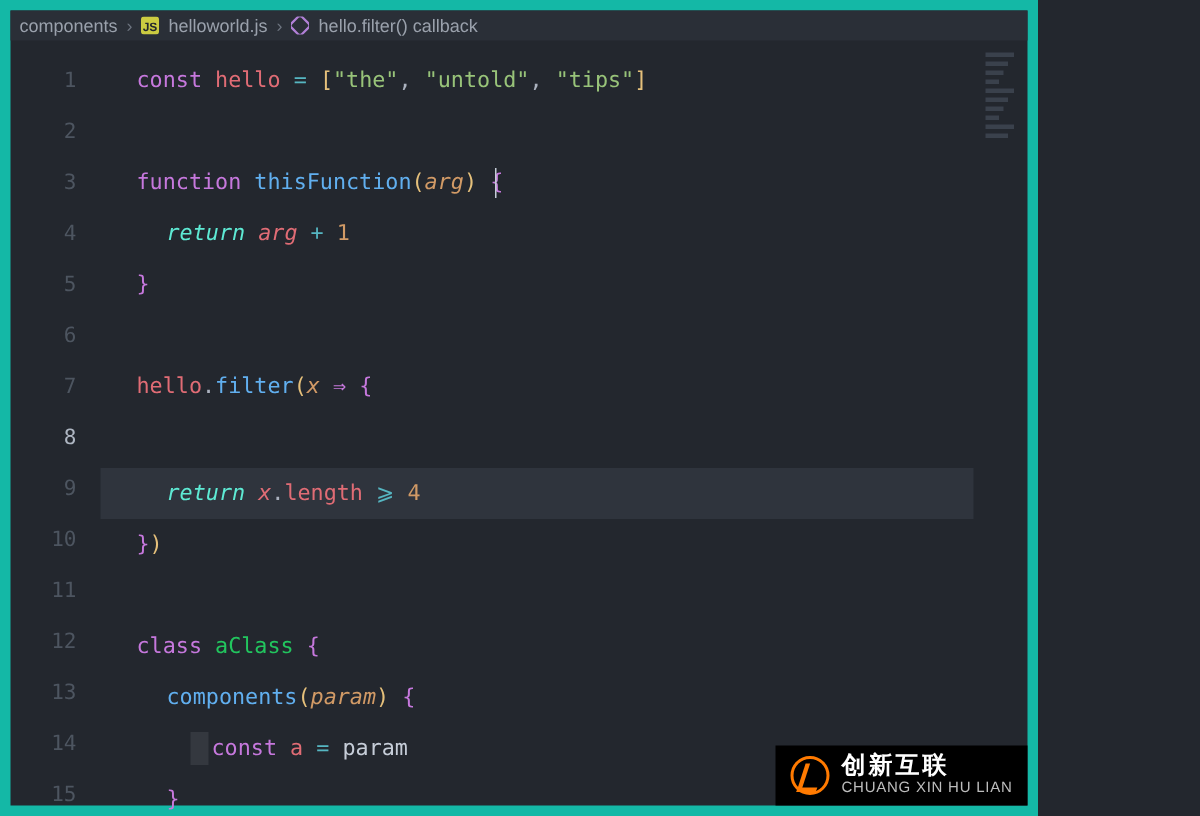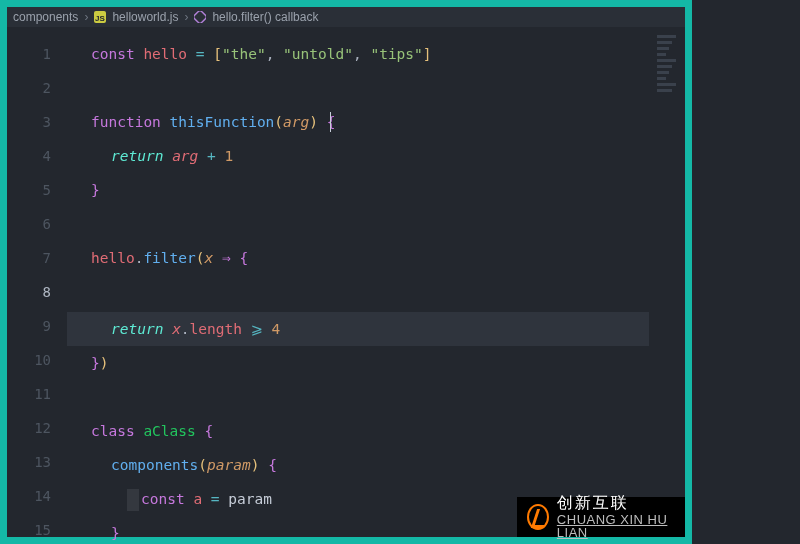--- a/index.html
+++ b/index.html
@@ -77,22 +77,22 @@
   .wm-logo {
     width: 26px; height: 26px; border: 2px solid #ff7a00; border-radius: 50%;
     position: relative;
   }
   .wm-logo::before {
     content:""; position:absolute; left:5px; top:3px; width:10px; height:16px;
     border-left: 3px solid #ff7a00; border-bottom: 3px solid #ff7a00;
     transform: skewX(-18deg);
   }
   .wm-text { display:flex; flex-direction: column; line-height: 1; }
-  .wm-cn { color:#fff; font-size: 16px; letter-spacing: 2px; font-weight: 400; }
-  .wm-en { color:#bdbdbd; font-size: 13px; letter-spacing: 0.5px; margin-top: 2px; text-decoration: underline; }
+  .wm-cn { color:#fff; font-size: 16px; letter-spacing: 2px; font-weight: 700; }
+  .wm-en { color:#bdbdbd; font-size: 10px; letter-spacing: 0.5px; margin-top: 2px; }
 </style>
 </head>
 <body>
 
 <div class="frame">
 
   <div class="breadcrumbs">
     <span>components</span>
     <span class="crumb-sep">›</span>
     <span class="crumb-icon">

